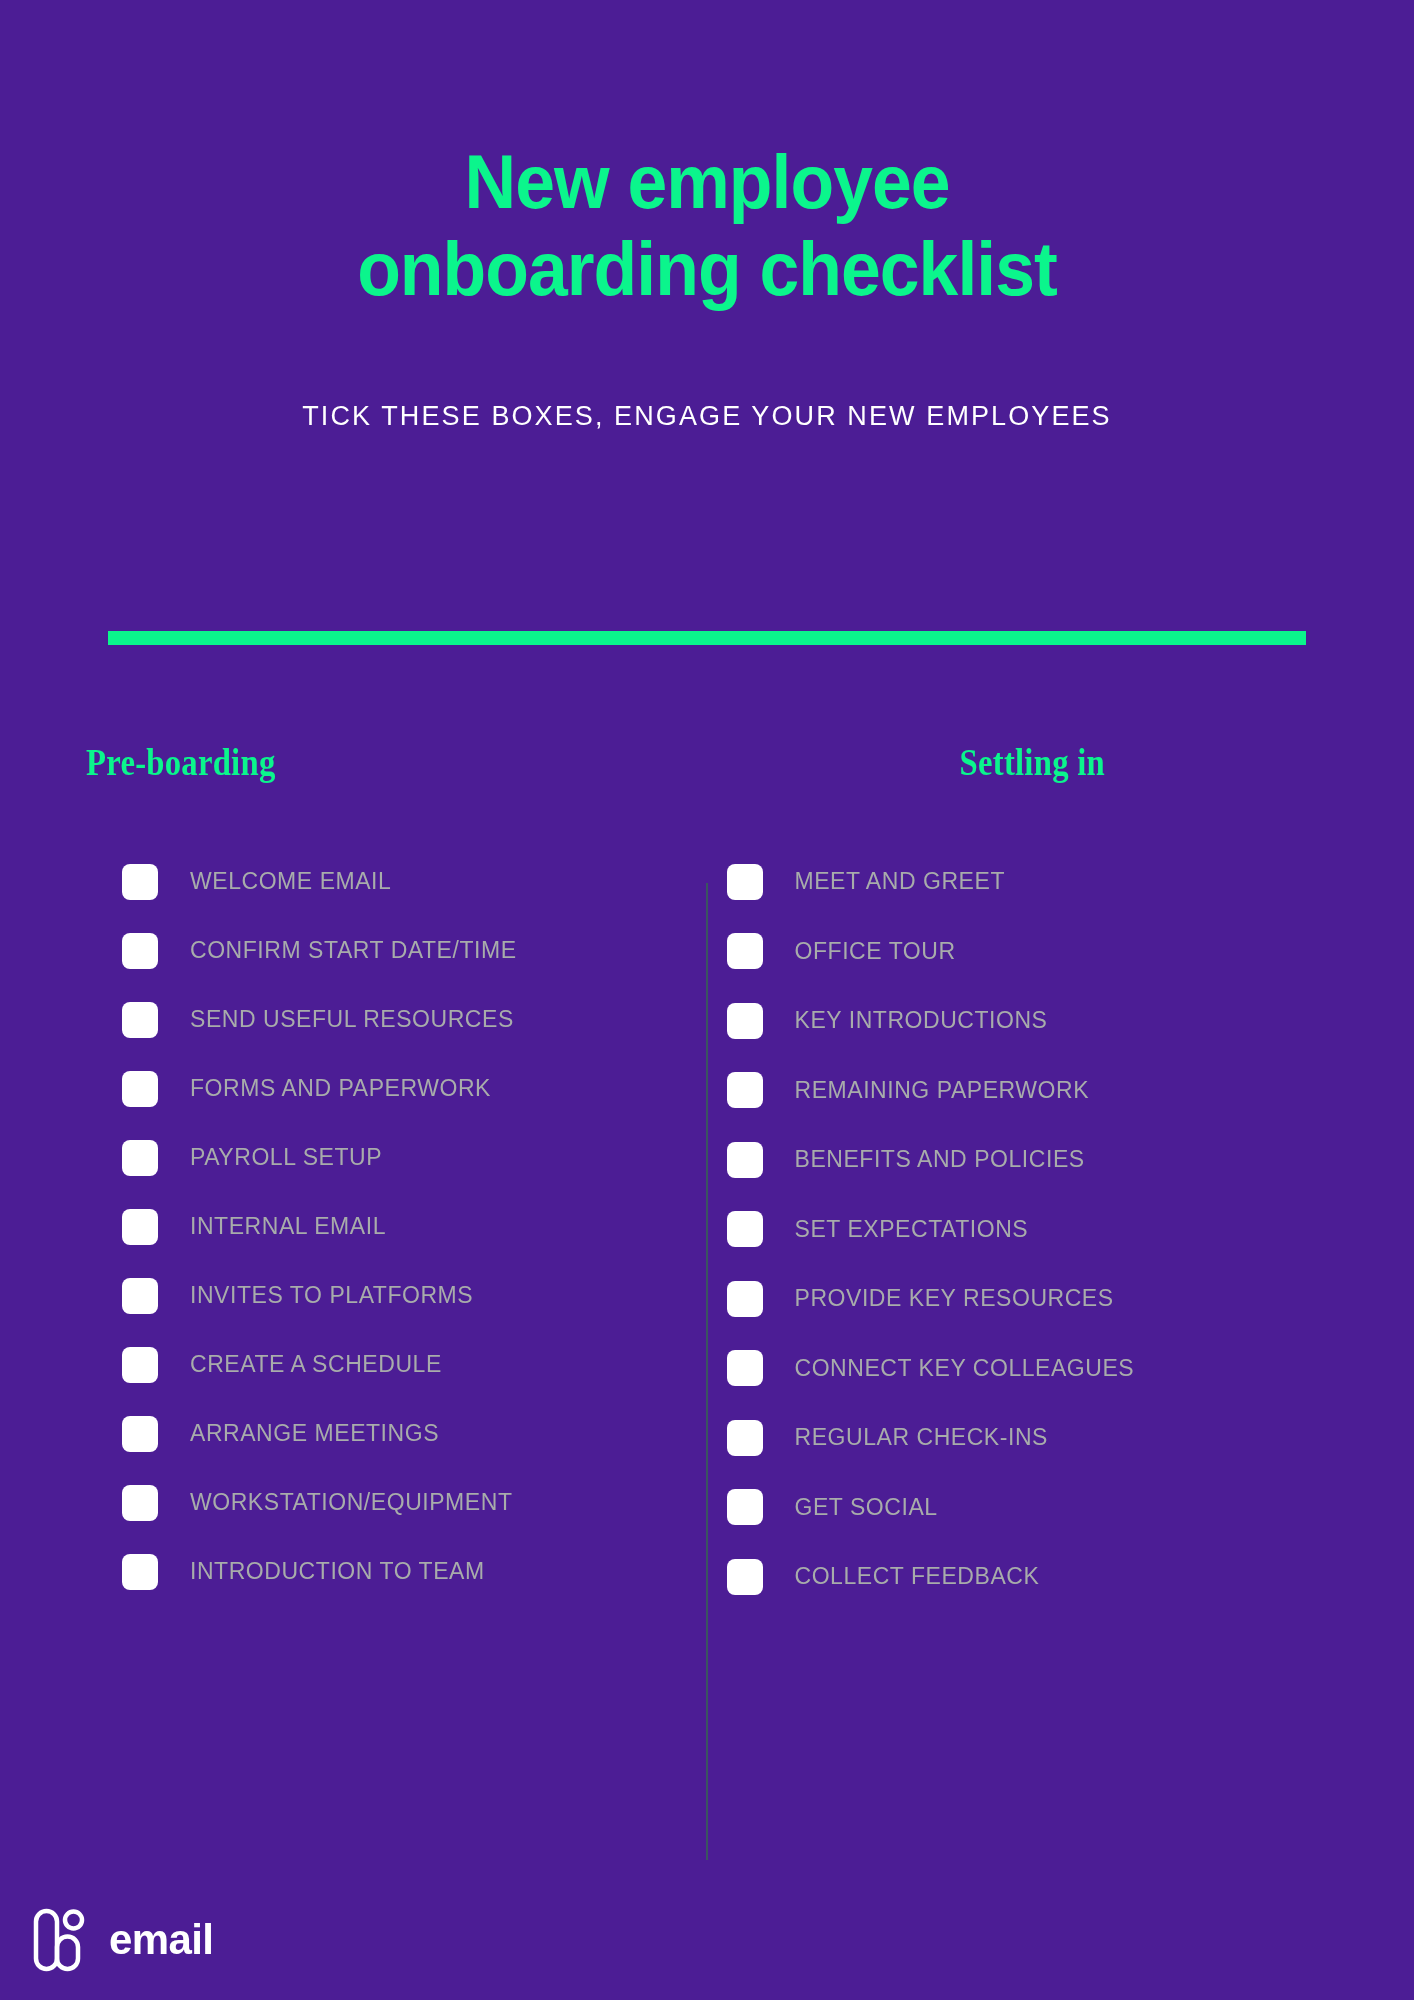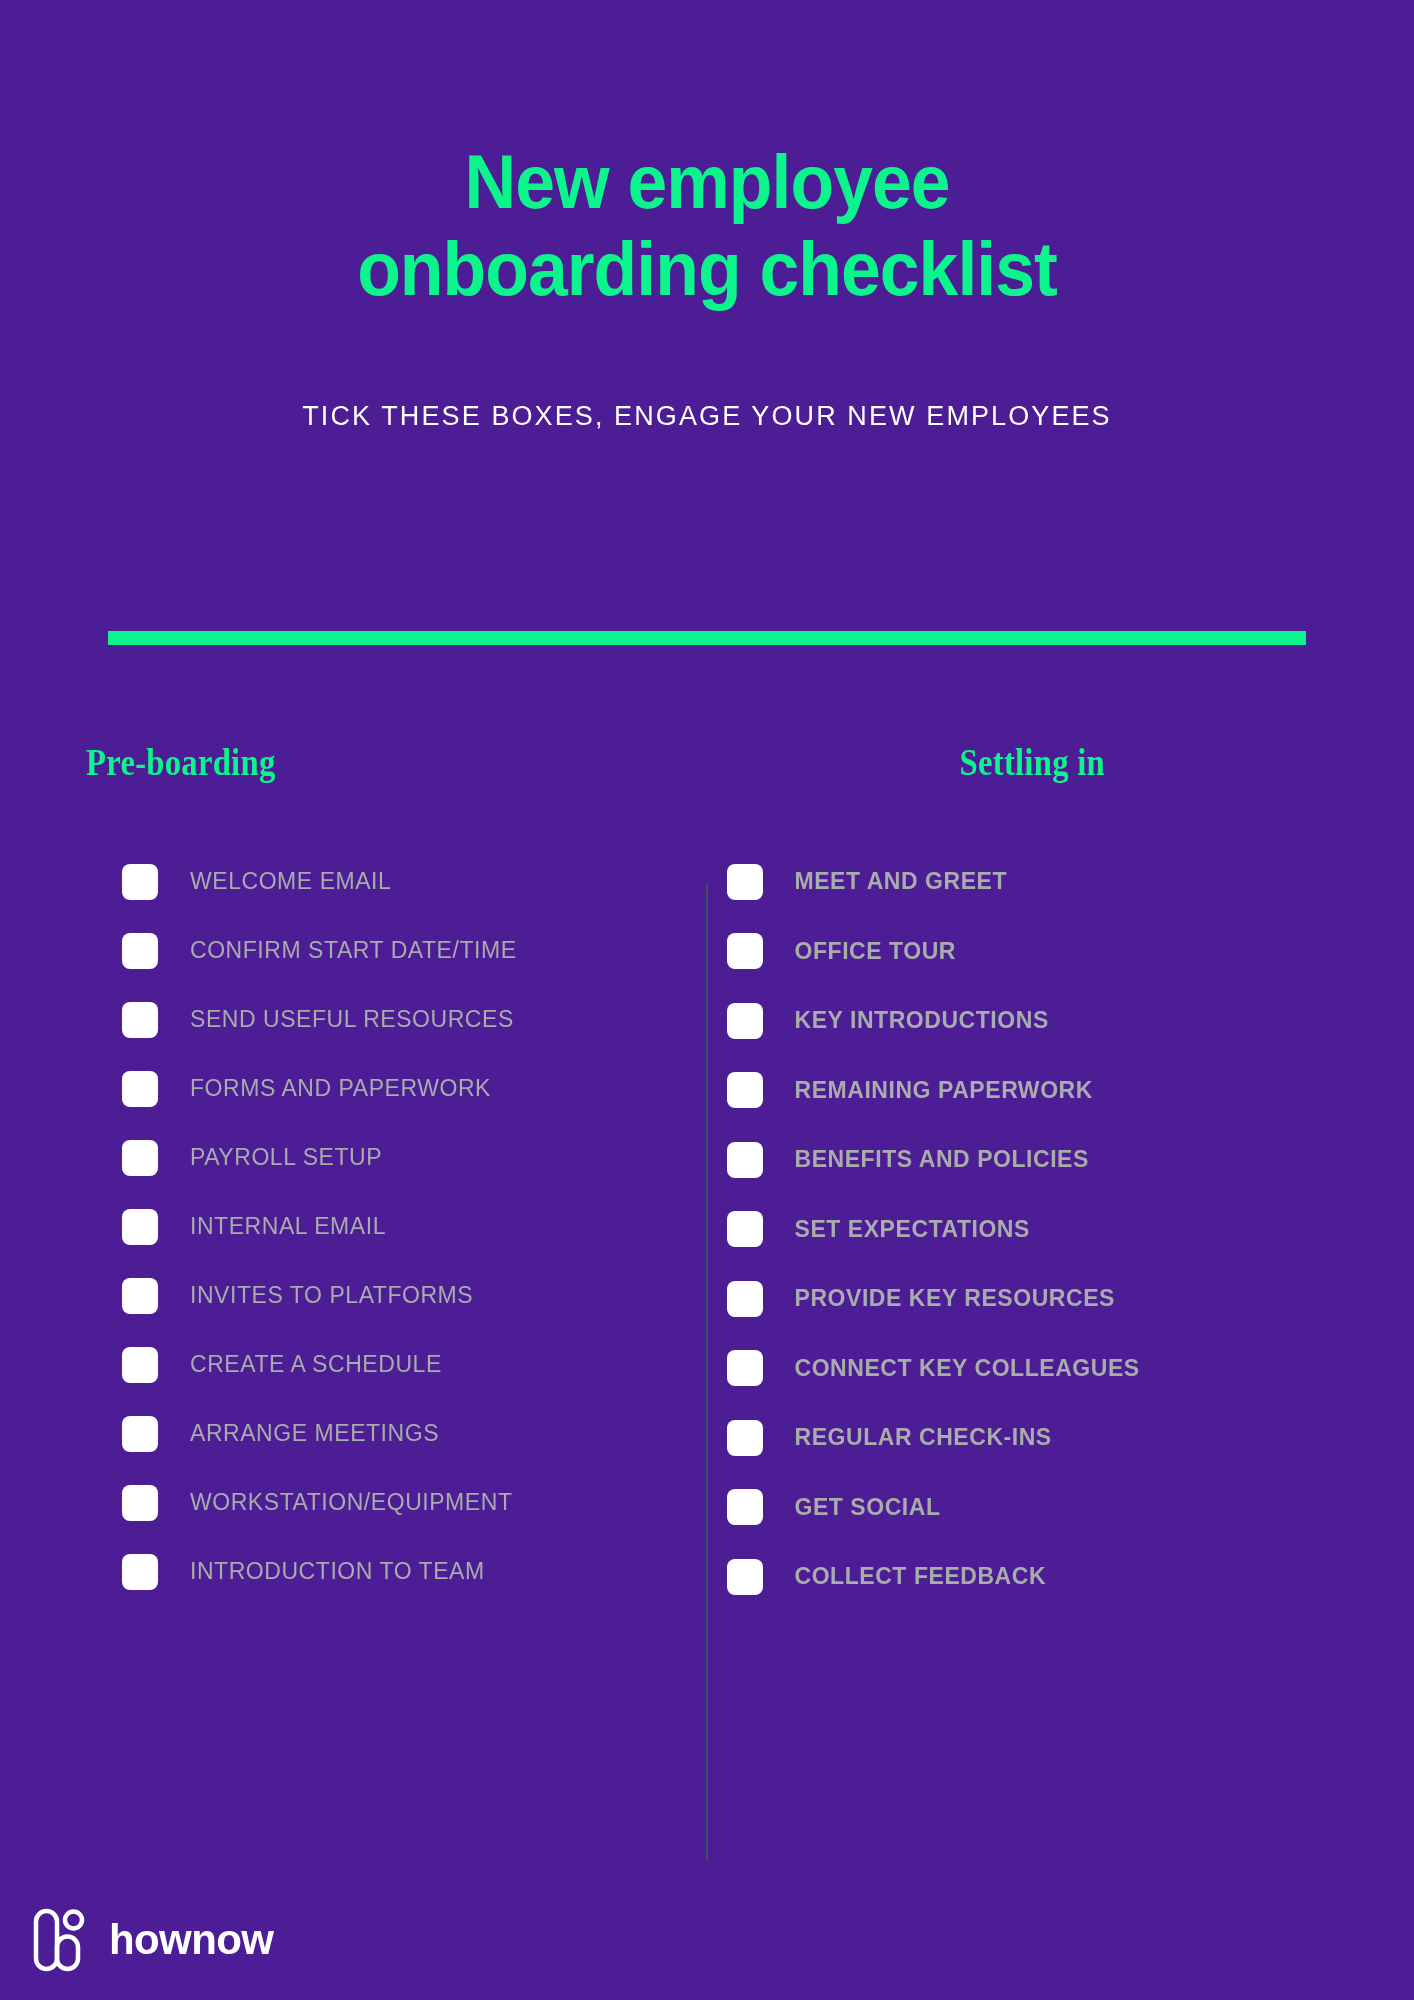--- a/index.html
+++ b/index.html
@@ -81,21 +81,21 @@
   }
 
   .col-left .column-header  { margin-left: -335px; }
   .col-right .column-header { margin-left: -68px; }
 
   .items {
     margin-top: 63px;
   }
 
   .col-left .items  { padding-left: 122px; text-align: right; }
-  .col-right .items { padding-left: 9px; font-weight: bold; }
+  .col-right .items { padding-left: 9px; }
 
   .item {
     display: flex;
     align-items: center;
     height: 69px;
   }
 
   .col-right .item { height: 69.5px; }
 
   .checkbox {
@@ -259,16 +259,16 @@
   </div>
 
   <div class="divider"></div>
 
   <div class="logo">
     <svg class="logo-mark" viewBox="0 0 56 66">
       <rect x="3" y="4" width="21" height="58" rx="10.5" fill="none" stroke="#FFFFFF" stroke-width="4.5"></rect>
       <path d="M24 40 A 10.5 10.5 0 0 1 45 40 L 45 51.5 A 10.5 10.5 0 0 1 24 51.5 Z" fill="none" stroke="#FFFFFF" stroke-width="4.5"></path>
       <circle cx="40.5" cy="13" r="8.5" fill="none" stroke="#FFFFFF" stroke-width="4.5"></circle>
     </svg>
-    <span class="logo-word">hownow</span>
+    <span class="logo-word">email</span>
   </div>
 
 </div>
 
 </body></html>

